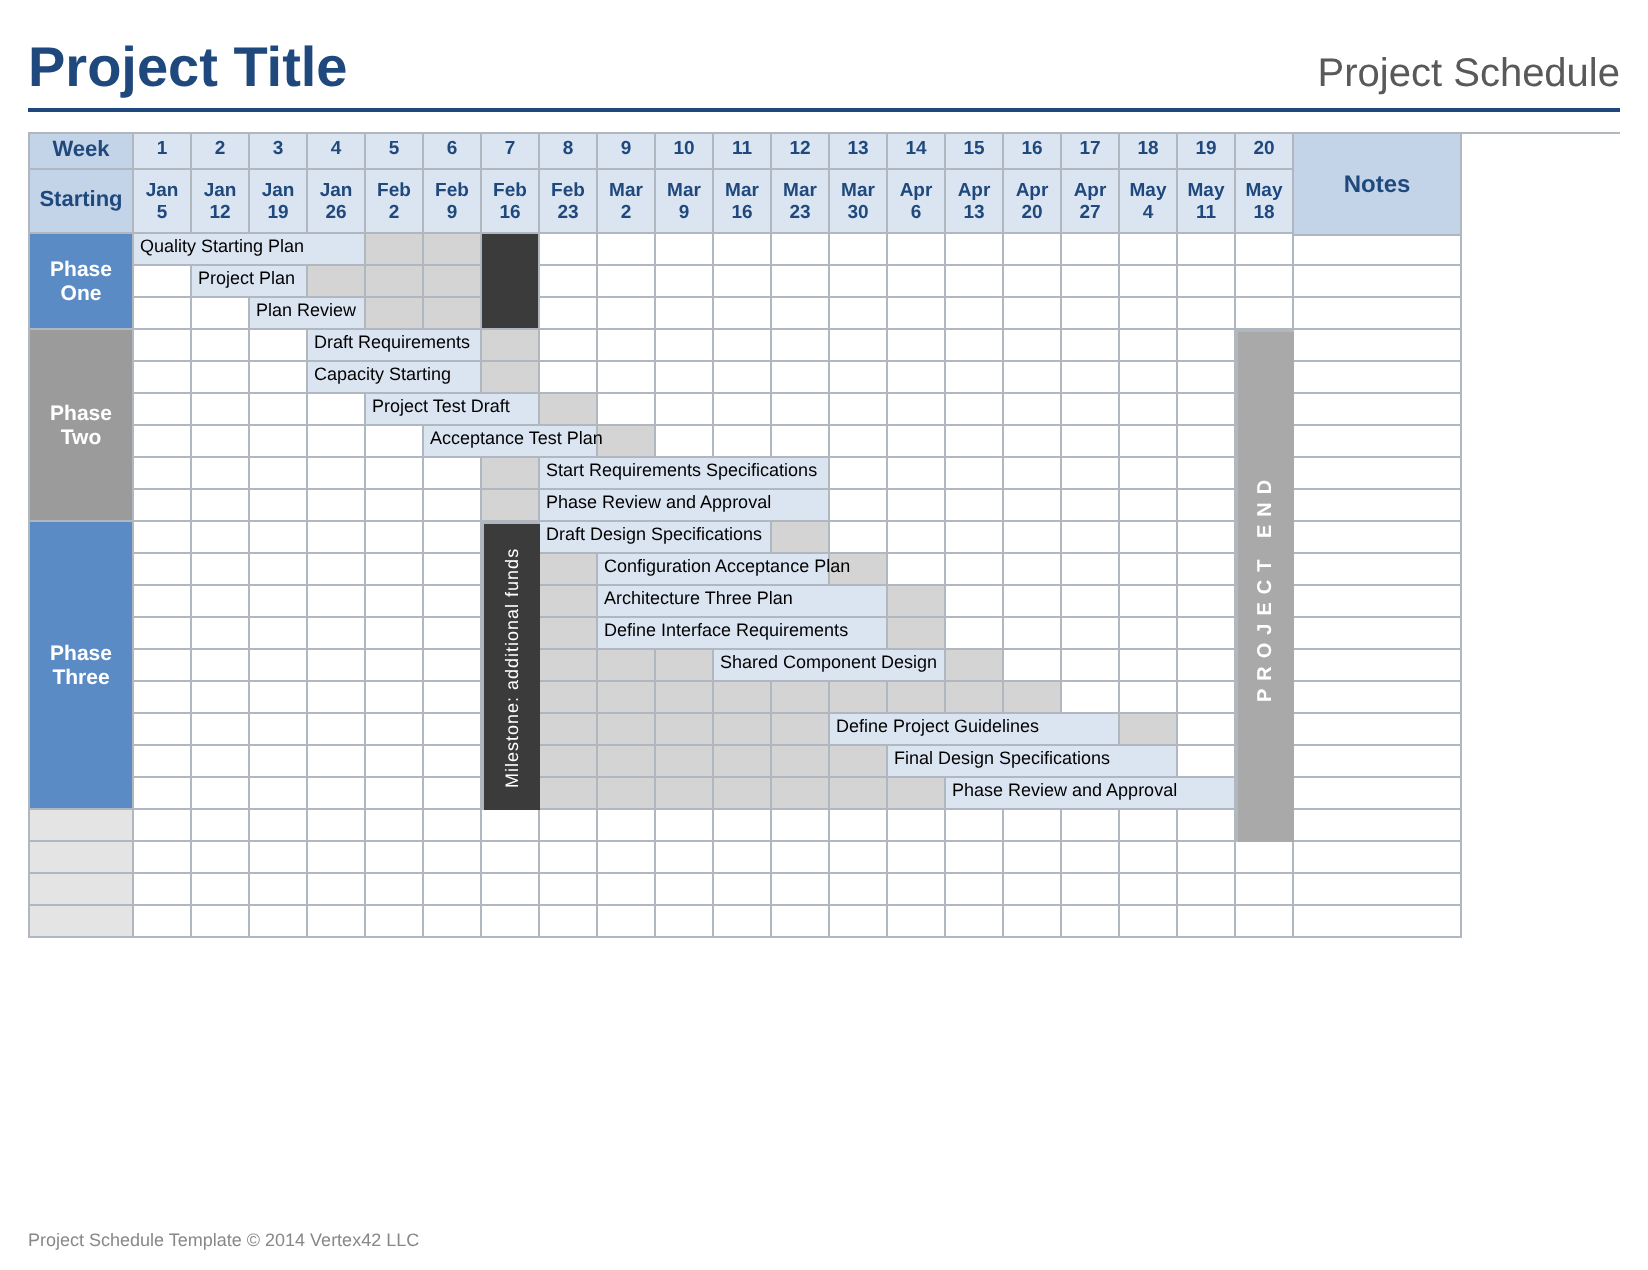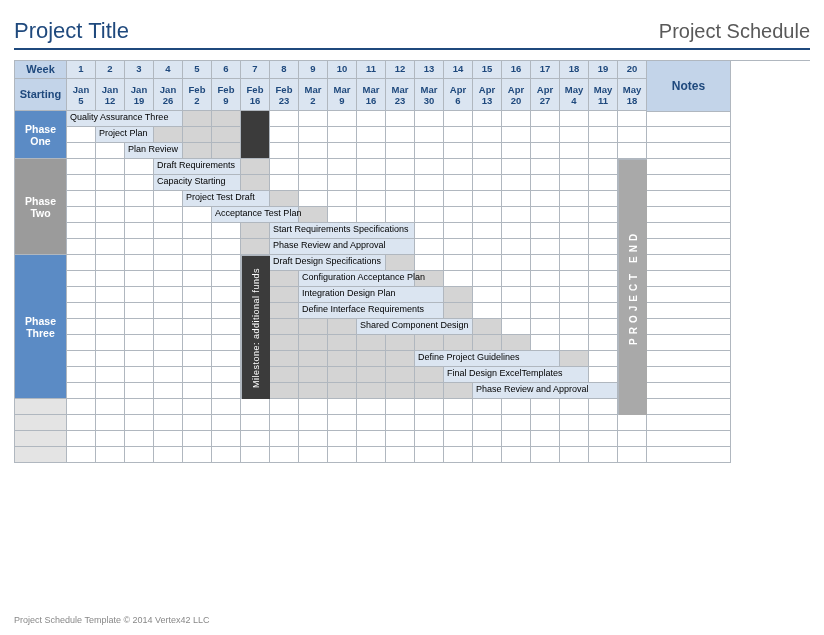--- a/index.html
+++ b/index.html
@@ -1,18 +1,18 @@
 <!DOCTYPE html>
 <html><head>
 <meta charset="utf-8">
 <style>
 html,body{margin:0;padding:0;font-family:Arial,Helvetica,sans-serif;background:#fff;color:#000;font-size:10px}
 .page{width:824px;height:635px;box-sizing:border-box;padding:18px 14px 0 14px}
 .hdr{display:flex;justify-content:space-between;align-items:baseline;border-bottom:2px solid #1f497d;padding-bottom:4px;margin-bottom:10px}
-.hdr h1{margin:0;font-size:22px;font-weight:400;color:#1f497d}
+.hdr h1{margin:0;font-size:28px;font-weight:700;color:#1f497d}
 .hdr .subtitle{font-size:20px;color:#595959}
 .startrow{display:flex;align-items:stretch;margin-bottom:8px}
 .startrow .lab{background:#5b8bc5;color:#fff;font-weight:700;font-size:11px;padding:3px 0;width:114px;text-align:center;border:1px solid #999}
 .startrow .val{background:#fff;border:1px solid #999;border-left:none;padding:3px 0;width:100px;text-align:center;font-size:11px;font-weight:700;color:#1f497d}
 
 .grid{display:grid;grid-template-columns:52px repeat(20,29px) 84px;grid-auto-rows:15px;border-top:1px solid #b0b7bf;border-left:1px solid #b0b7bf;position:relative;box-sizing:border-box}
 .row-head{grid-template-rows:18px 32px}
 .cell{border-right:1px solid #b0b7bf;border-bottom:1px solid #b0b7bf;box-sizing:border-box;overflow:hidden;white-space:nowrap;font-size:9px;line-height:1.1}
 .h1row .cell,.h2row .cell{background:#dbe5f1;text-align:center;color:#1f497d;font-weight:700;display:flex;align-items:center;justify-content:center}
 .h2row .cell{height:32px;font-size:9.5px}
@@ -685,21 +685,21 @@
       <div class="bcell pe" style="grid-row:4/20;grid-column:21">PROJECT END</div>
       <div class="bcell dark" style="grid-row:1/4;grid-column:8"></div>
       <div class="bcell ms" style="grid-row:10/19;grid-column:8">Milestone: additional funds</div>
       <div class="bcell" style="grid-row:1;grid-column:2;background:#d4d4d4"></div>
       <div class="bcell" style="grid-row:1;grid-column:3;background:#d4d4d4"></div>
       <div class="bcell" style="grid-row:1;grid-column:4;background:#d4d4d4"></div>
       <div class="bcell" style="grid-row:1;grid-column:5;background:#d4d4d4"></div>
       <div class="bcell" style="grid-row:1;grid-column:6;background:#d4d4d4"></div>
       <div class="bcell" style="grid-row:1;grid-column:7;background:#d4d4d4"></div>
       <div class="bcell bar" style="grid-row:1;grid-column:2/6">
-        <span class="overflow">Quality Assurance Three</span>
+        <span class="overflow">Quality Starting Plan</span>
       </div>
       <div class="bcell" style="grid-row:2;grid-column:3;background:#d4d4d4"></div>
       <div class="bcell" style="grid-row:2;grid-column:4;background:#d4d4d4"></div>
       <div class="bcell" style="grid-row:2;grid-column:5;background:#d4d4d4"></div>
       <div class="bcell" style="grid-row:2;grid-column:6;background:#d4d4d4"></div>
       <div class="bcell" style="grid-row:2;grid-column:7;background:#d4d4d4"></div>
       <div class="bcell bar" style="grid-row:2;grid-column:3/5">
         <span class="overflow">Project Plan</span>
       </div>
       <div class="bcell" style="grid-row:3;grid-column:4;background:#d4d4d4"></div>
@@ -773,21 +773,21 @@
         <span class="overflow">Configuration Acceptance Plan</span>
       </div>
       <div class="bcell" style="grid-row:12;grid-column:9;background:#d4d4d4"></div>
       <div class="bcell" style="grid-row:12;grid-column:10;background:#d4d4d4"></div>
       <div class="bcell" style="grid-row:12;grid-column:11;background:#d4d4d4"></div>
       <div class="bcell" style="grid-row:12;grid-column:12;background:#d4d4d4"></div>
       <div class="bcell" style="grid-row:12;grid-column:13;background:#d4d4d4"></div>
       <div class="bcell" style="grid-row:12;grid-column:14;background:#d4d4d4"></div>
       <div class="bcell" style="grid-row:12;grid-column:15;background:#d4d4d4"></div>
       <div class="bcell bar" style="grid-row:12;grid-column:10/15">
-        <span class="overflow">Integration Design Plan</span>
+        <span class="overflow">Architecture Three Plan</span>
       </div>
       <div class="bcell" style="grid-row:13;grid-column:9;background:#d4d4d4"></div>
       <div class="bcell" style="grid-row:13;grid-column:10;background:#d4d4d4"></div>
       <div class="bcell" style="grid-row:13;grid-column:11;background:#d4d4d4"></div>
       <div class="bcell" style="grid-row:13;grid-column:12;background:#d4d4d4"></div>
       <div class="bcell" style="grid-row:13;grid-column:13;background:#d4d4d4"></div>
       <div class="bcell" style="grid-row:13;grid-column:14;background:#d4d4d4"></div>
       <div class="bcell" style="grid-row:13;grid-column:15;background:#d4d4d4"></div>
       <div class="bcell bar" style="grid-row:13;grid-column:10/15">
         <span class="overflow">Define Interface Requirements</span>
@@ -831,21 +831,21 @@
       <div class="bcell" style="grid-row:17;grid-column:11;background:#d4d4d4"></div>
       <div class="bcell" style="grid-row:17;grid-column:12;background:#d4d4d4"></div>
       <div class="bcell" style="grid-row:17;grid-column:13;background:#d4d4d4"></div>
       <div class="bcell" style="grid-row:17;grid-column:14;background:#d4d4d4"></div>
       <div class="bcell" style="grid-row:17;grid-column:15;background:#d4d4d4"></div>
       <div class="bcell" style="grid-row:17;grid-column:16;background:#d4d4d4"></div>
       <div class="bcell" style="grid-row:17;grid-column:17;background:#d4d4d4"></div>
       <div class="bcell" style="grid-row:17;grid-column:18;background:#d4d4d4"></div>
       <div class="bcell" style="grid-row:17;grid-column:19;background:#d4d4d4"></div>
       <div class="bcell bar" style="grid-row:17;grid-column:15/20">
-        <span class="overflow">Final Design ExcelTemplates</span>
+        <span class="overflow">Final Design Specifications</span>
       </div>
       <div class="bcell" style="grid-row:18;grid-column:9;background:#d4d4d4"></div>
       <div class="bcell" style="grid-row:18;grid-column:10;background:#d4d4d4"></div>
       <div class="bcell" style="grid-row:18;grid-column:11;background:#d4d4d4"></div>
       <div class="bcell" style="grid-row:18;grid-column:12;background:#d4d4d4"></div>
       <div class="bcell" style="grid-row:18;grid-column:13;background:#d4d4d4"></div>
       <div class="bcell" style="grid-row:18;grid-column:14;background:#d4d4d4"></div>
       <div class="bcell" style="grid-row:18;grid-column:15;background:#d4d4d4"></div>
       <div class="bcell" style="grid-row:18;grid-column:16;background:#d4d4d4"></div>
       <div class="bcell" style="grid-row:18;grid-column:17;background:#d4d4d4"></div>

